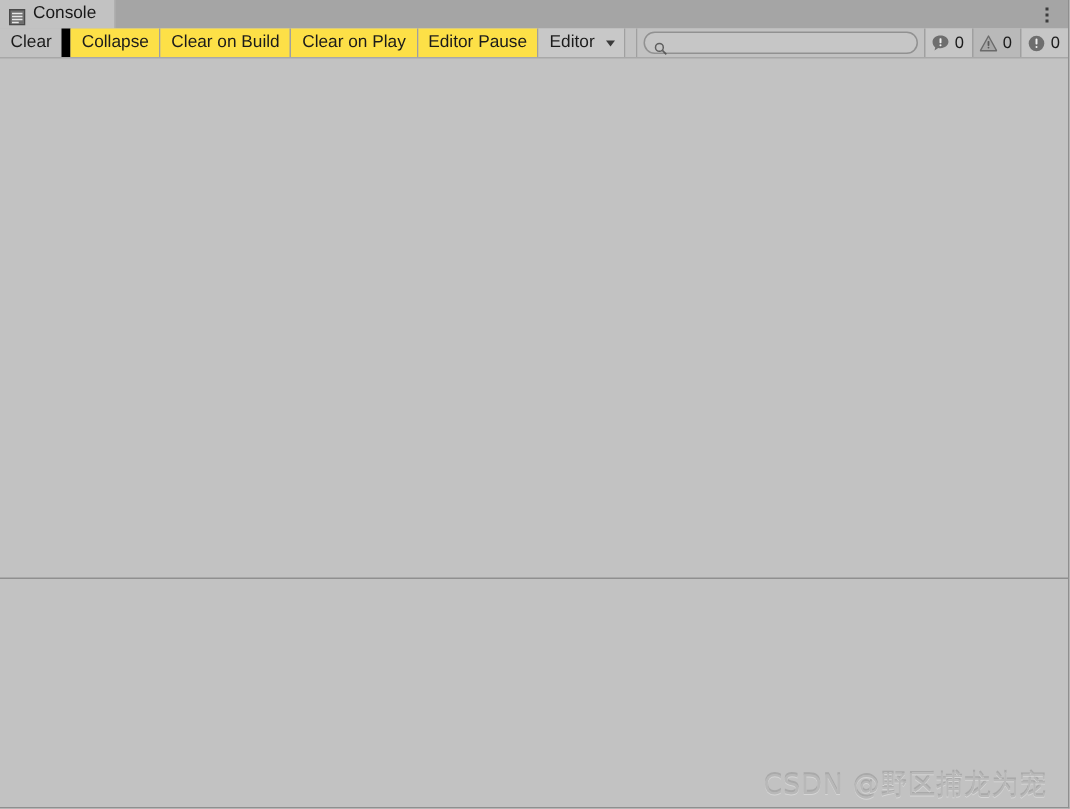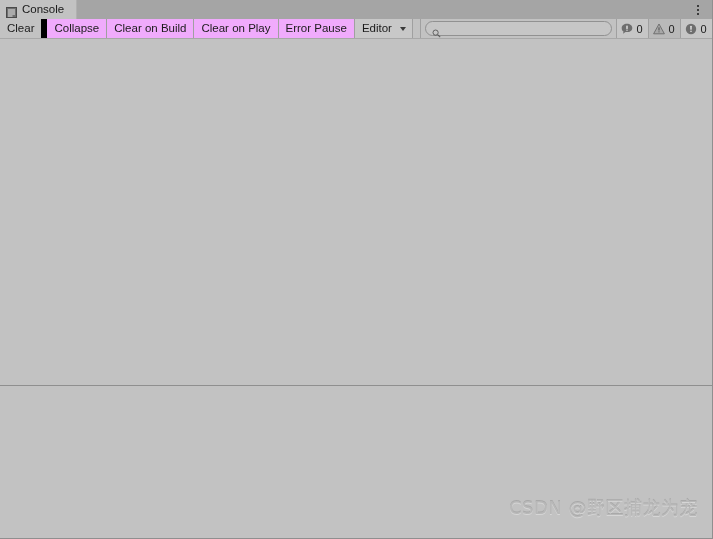--- a/index.html
+++ b/index.html
@@ -91,21 +91,21 @@
     box-sizing: border-box;
     border-bottom: 1px solid #a8a8a8;
   }
   .tbtn {
     display: flex;
     align-items: center;
     justify-content: center;
     padding: 0 7px;
     font-size: 11.5px;
     color: #1b1b1b;
-    background: #f0abfc;
+    background: #fde047;
     border: 1px solid #a0a0a0;
     border-left: none;
     border-top: none;
     border-bottom: none;
     box-sizing: border-box;
     white-space: nowrap;
     cursor: default;
     line-height: 19px;
   }
   .tbtn.first {
@@ -205,21 +205,21 @@
   .detail-pane {
     position: relative;
     height: 150px;
     background: #c2c2c2;
     box-sizing: border-box;
     overflow: hidden;
   }
   .watermark {
     position: absolute;
     right: 14px;
-    bottom: 16px;
+    bottom: 1px;
     font-size: 18px;
     color: #b8b8b8;
     text-shadow: 0 1px 0 #d6d6d6, 0 -1px 0 #a9a9a9;
     letter-spacing: .5px;
     white-space: nowrap;
     user-select: none;
     font-family: "DejaVu Sans", sans-serif;
   }
 </style>
 </head>
@@ -247,21 +247,21 @@
         <span></span>
     </div>
   </div>
 
   <div class="toolbar">
 
     <div class="tbtn first">Clear</div>
     <div class="tbtn">Collapse</div>
     <div class="tbtn">Clear on Build</div>
     <div class="tbtn">Clear on Play</div>
-    <div class="tbtn">Error Pause</div>
+    <div class="tbtn">Editor Pause</div>
 
     <div class="tbtn dropdown">
       <span>Editor</span>
       <span class="caret"></span>
     </div>
 
     <div class="tb-gap"></div>
 
     <div class="search-wrap">
       <div class="search-box">

